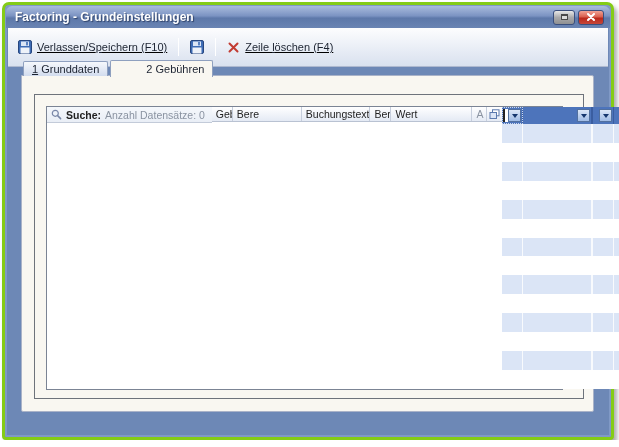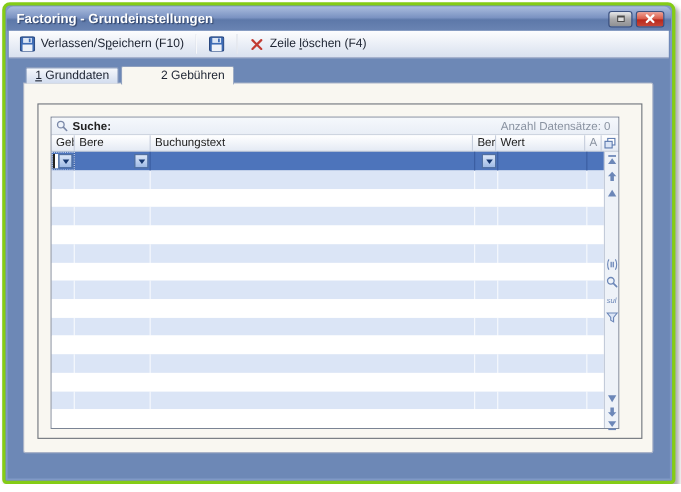--- a/index.html
+++ b/index.html
@@ -12,37 +12,37 @@
     background:linear-gradient(#aabcdd 0%,#7b93c2 45%,#5d78a9 50%,#617cae 100%);
     background:linear-gradient(#aabcdd 0%,#7b93c2 45%,#5d78a9 55%,#6a84b3 100%);
     display:flex;align-items:center;padding:0 6px 0 9px;}
   .title-text{color:#fff;font-size:12px;font-weight:bold;text-shadow:1px 1px 1px rgba(30,45,80,.75);}
   .win-controls{margin-left:auto;display:flex;gap:3px;align-items:center;}
   .wbtn{height:15px;border-radius:3px;display:flex;align-items:center;justify-content:center;border:1px solid #3a4f7d;}
   .wbtn-restore{width:22px;background:linear-gradient(#e9e9e9,#a9a9ab 50%,#8f9092);}
   .restore-glyph{width:7px;height:6px;border:1px solid #4a4a4a;border-top:2px solid #4a4a4a;background:#dcdcdc;}
   .wbtn-close{width:26px;background:linear-gradient(#f0a294,#d95f4e 45%,#b9281b 55%,#c6473a);}
   
-  .toolbar{position:absolute;top:23px;left:3px;right:3px;height:25px;
+  .toolbar{position:absolute;top:23px;left:3px;right:3px;height:39px;
     background:linear-gradient(#fdfdfe,#e7ecf5 60%,#d9e1ef);border-bottom:1px solid #aeb9d0;
-    display:flex;align-items:center;padding:0 4px;gap:2px;}
+    display:flex;align-items:center;padding:0 4px;gap:2px;text-decoration:underline;}
   .tbtn{display:flex;align-items:center;gap:5px;padding:2px 6px;font-size:11px;color:#1c2331;border-radius:2px;cursor:default;}
   .tsep{width:1px;height:18px;background:#aab4c9;border-right:1px solid #fff;margin:0 3px;}
   .mn{text-decoration:underline;}
   
   .tabs{position:absolute;left:18px;top:53px;height:18px;display:flex;align-items:flex-end;z-index:3;font-size:11px;}
   .tab{padding:1px 8px 1px 8px;border:1px solid #8fa0bf;border-bottom:none;border-radius:2px 2px 0 0;color:#1c2331;white-space:nowrap;}
   .tab-inactive{background:linear-gradient(#f6f8fc,#d2dcee);height:15px;line-height:13px;margin-right:2px;}
   .tab-active{background:#f9f7f1;height:17px;line-height:15px;margin-bottom:-1px;z-index:4;position:relative;padding-left:35px;}
   
   .panel{position:absolute;left:16px;top:70px;width:573px;height:337px;background:#f9f7f1;
     border:1px solid #aab3c8;border-radius:0 2px 2px 2px;}
   .groupbox{position:absolute;left:12px;top:18px;width:550px;height:305px;border:1px solid #6e737b;background:#f9f7f1;}
   
-  .grid{position:absolute;left:24px;top:30px;width:517px;height:284px;border:1px solid #7b8494;background:#fff;display:flex;flex-direction:column;}
+  .grid{position:absolute;left:24px;top:30px;width:517px;height:284px;border:1px solid #7b8494;background:#fff;display:flex;}
   .search-row{height:16px;display:flex;align-items:center;background:linear-gradient(#f5f8fc,#e9eef6);
     border-bottom:1px solid #c3cbd9;padding:0 4px;font-size:10.5px;flex:none;}
   .search-label{font-weight:bold;color:#222;margin:0 4px 0 4px;}
   .search-input{flex:1;border:none;background:transparent;outline:none;font-size:10.5px;font-family:inherit;color:#333;padding:0;}
   .search-input::placeholder{font-style:italic;color:#9aa1ae;}
   .rec-count{margin-left:auto;color:#8a93a1;padding-right:3px;white-space:nowrap;}
   .header-row{height:15px;display:flex;align-items:center;background:linear-gradient(#ffffff,#e4eaf4);
     border-bottom:1px solid #b9c2d2;font-size:10.5px;color:#222;flex:none;}
   .hcell{padding:0 0 0 4px;border-right:1px solid #c6cedc;height:100%;display:flex;align-items:center;overflow:hidden;}
   .c-geb{width:21px;flex:none;}

